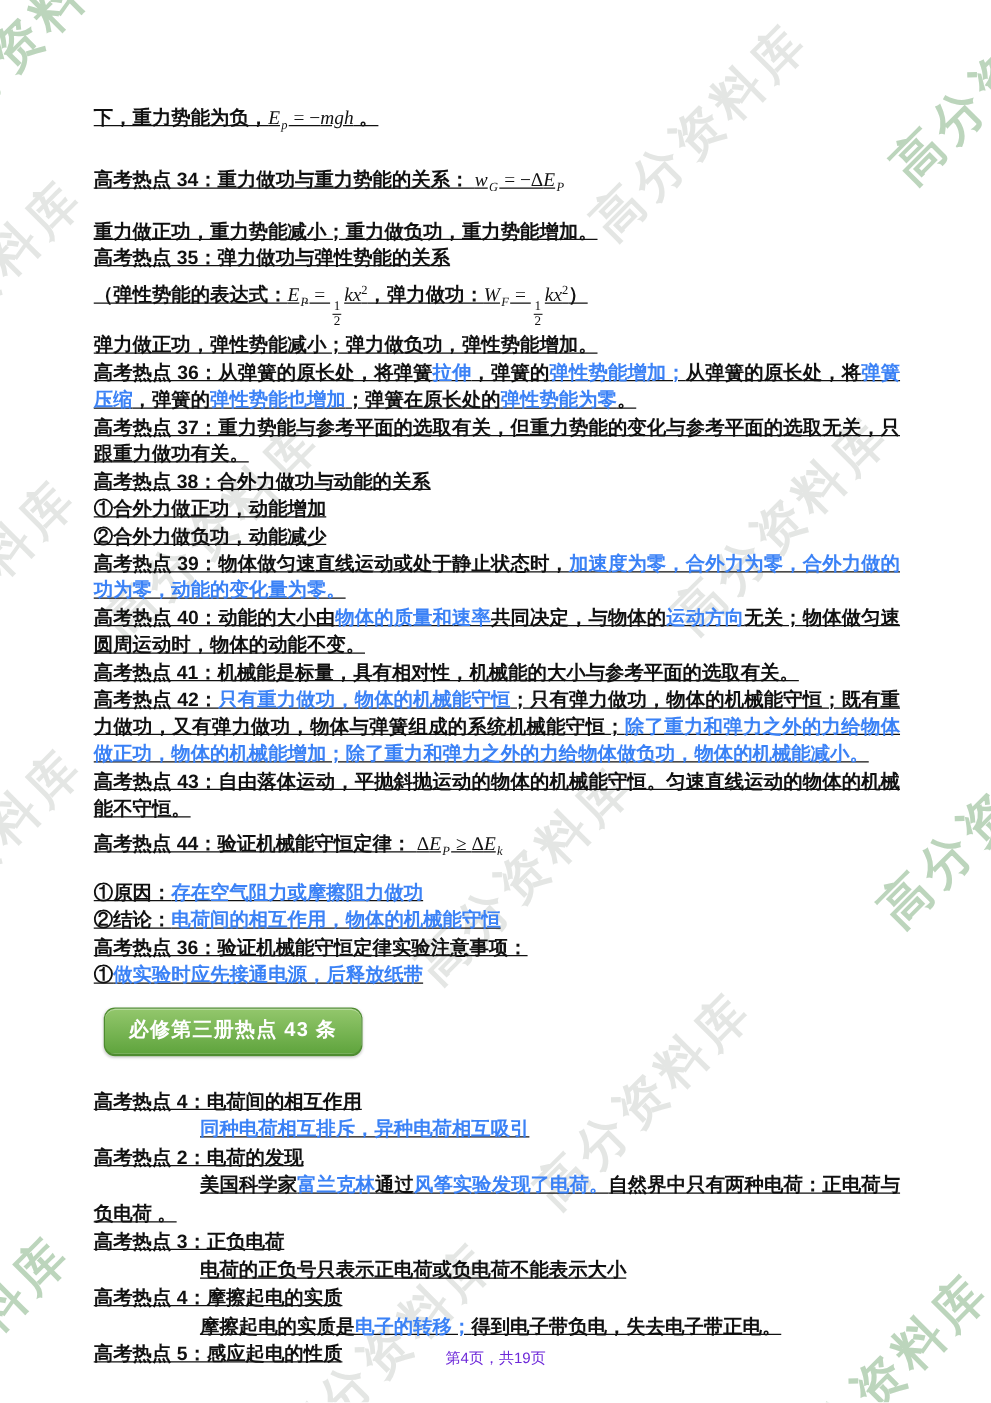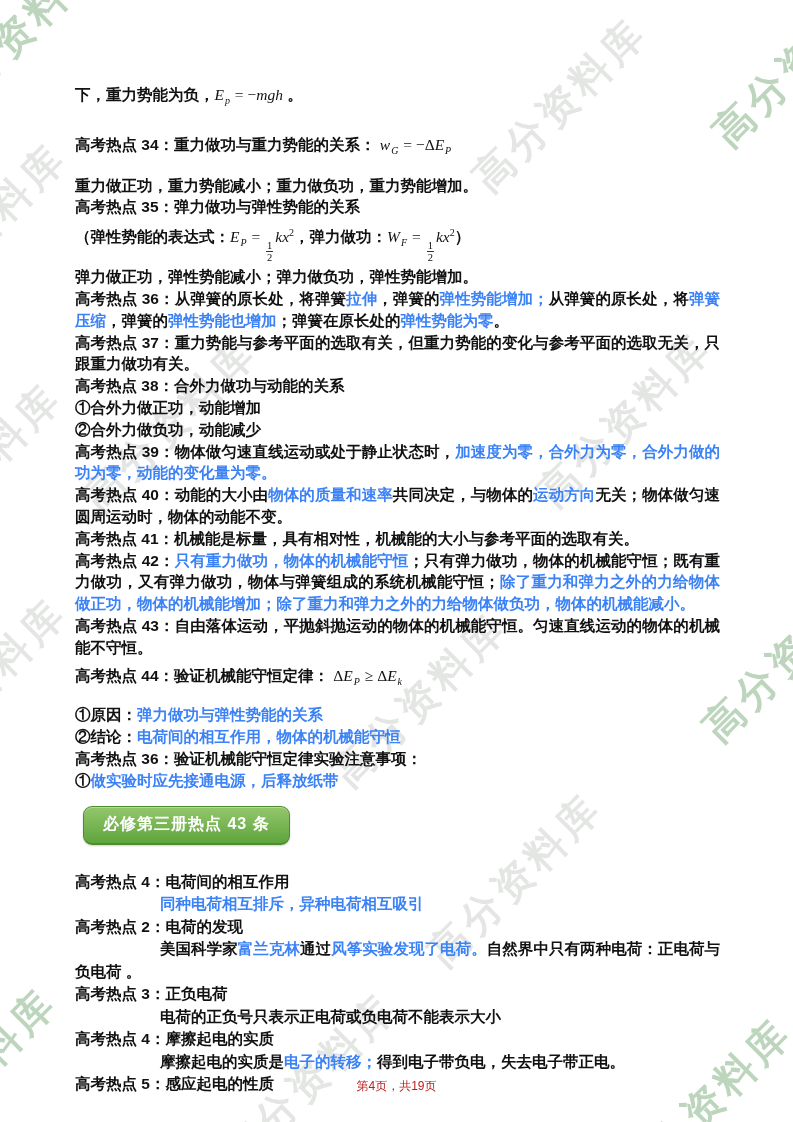--- a/index.html
+++ b/index.html
@@ -14,21 +14,21 @@
   }
   .wm{
     position:absolute;z-index:0;
     font-size:40px;letter-spacing:5px;white-space:nowrap;font-weight:700;
     transform:translate(-50%,-50%) rotate(-45deg);
     pointer-events:none;
   }
   .wm.g{color:rgba(121,172,121,0.50);}
   .wm.f{color:rgba(173,178,173,0.33);}
   .content{
-    position:absolute;left:75px;top:84px;width:645px;z-index:1;
+    position:absolute;left:75px;top:84px;width:645px;z-index:1;text-decoration:underline;
   }
   .para{font-size:15.5px;line-height:21.8px;text-align:justify;}
   .sec2 .para{line-height:22.5px;}
   .ind{text-indent:85px;}
   .r{color:#3b82f6;}
   .tall{padding:4px 0 3px 0;}
   .math{font-family:"Liberation Serif",serif;font-weight:400;font-size:15.5px;}
   .math .mi{font-style:italic;}
   .math .msi{font-style:italic;font-size:10px;vertical-align:-4px;margin-left:1px;margin-right:1px;}
   .math .msp{font-size:10px;vertical-align:6px;}
@@ -43,21 +43,21 @@
     padding:7px 19px 8px 19px;
     font-size:16px;color:#ffffff;
     background:linear-gradient(#93c76c,#5fa43d);
     border:1px solid #4e8c30;border-bottom-width:2px;
     border-radius:9px;
     box-shadow:inset 0 1px 0 rgba(255,255,255,0.35), 0 1px 2px rgba(0,0,0,0.18);
     letter-spacing:1px;
   }
   .footer{
     position:absolute;left:0;right:0;top:1078px;z-index:1;
-    text-align:center;font-size:12px;font-weight:400;color:#b91c1c;
+    text-align:center;font-size:12px;font-weight:400;color:#6d28d9;
     font-family:"Liberation Sans",sans-serif;
   }
 </style>
 </head>
 <body>
 
 <div class="page" id="page">
   <div class="content">
     <div id="part1">
         <div class="para" style="margin-bottom: 22px;"><span>下，重力势能为负，</span><span class="math"><span class="mi">E</span><span class="msi">p</span><span class="mn"> = −</span><span class="mi">mgh</span></span><span> 。</span></div>
@@ -76,21 +76,21 @@
         <div class="para"><span>高考热点 37：重力势能与参考平面的选取有关，但重力势能的变化与参考平面的选取无关，只跟重力做功有关。</span></div>
         <div class="para"><span>高考热点 38：合外力做功与动能的关系</span></div>
         <div class="para"><span>①合外力做正功，动能增加</span></div>
         <div class="para"><span>②合外力做负功，动能减少</span></div>
         <div class="para"><span>高考热点 39：物体做匀速直线运动或处于静止状态时，</span><span class="r">加速度为零，合外力为零，合外力做的功为零，动能的变化量为零。</span></div>
         <div class="para"><span>高考热点 40：动能的大小由</span><span class="r">物体的质量和速率</span><span>共同决定，与物体的</span><span class="r">运动方向</span><span>无关；物体做匀速圆周运动时，物体的动能不变。</span></div>
         <div class="para"><span>高考热点 41：机械能是标量，具有相对性，机械能的大小与参考平面的选取有关。</span></div>
         <div class="para"><span>高考热点 42：</span><span class="r">只有重力做功，物体的机械能守恒</span><span>；只有弹力做功，物体的机械能守恒；既有重力做功，又有弹力做功，物体与弹簧组成的系统机械能守恒；</span><span class="r">除了重力和弹力之外的力给物体做正功，物体的机械能增加；除了重力和弹力之外的力给物体做负功，物体的机械能减小。</span></div>
         <div class="para" style="margin-bottom: 6px;"><span>高考热点 43：自由落体运动，平抛斜抛运动的物体的机械能守恒。匀速直线运动的物体的机械能不守恒。</span></div>
         <div class="para" style="margin-bottom: 12px;"><span>高考热点 44：验证机械能守恒定律： </span><span class="math"><span class="mn">Δ</span><span class="mi">E</span><span class="msi">P</span><span class="mn"> ≥ </span><span class="mn">Δ</span><span class="mi">E</span><span class="msi">k</span></span></div>
-        <div class="para"><span>①原因：</span><span class="r">弹力做功与弹性势能的关系</span></div>
+        <div class="para"><span>①原因：</span><span class="r">存在空气阻力或摩擦阻力做功</span></div>
         <div class="para"><span>②结论：</span><span class="r">电荷间的相互作用，物体的机械能守恒</span></div>
         <div class="para"><span>高考热点 36：验证机械能守恒定律实验注意事项：</span></div>
         <div class="para"><span>①</span><span class="r">做实验时应先接通电源，后释放纸带</span></div>
       </div>
     <div>
       <div class="badge">
         <span>必修第三册热点 43 条</span>
       </div>
     </div>
     <div id="part2" class="sec2">

